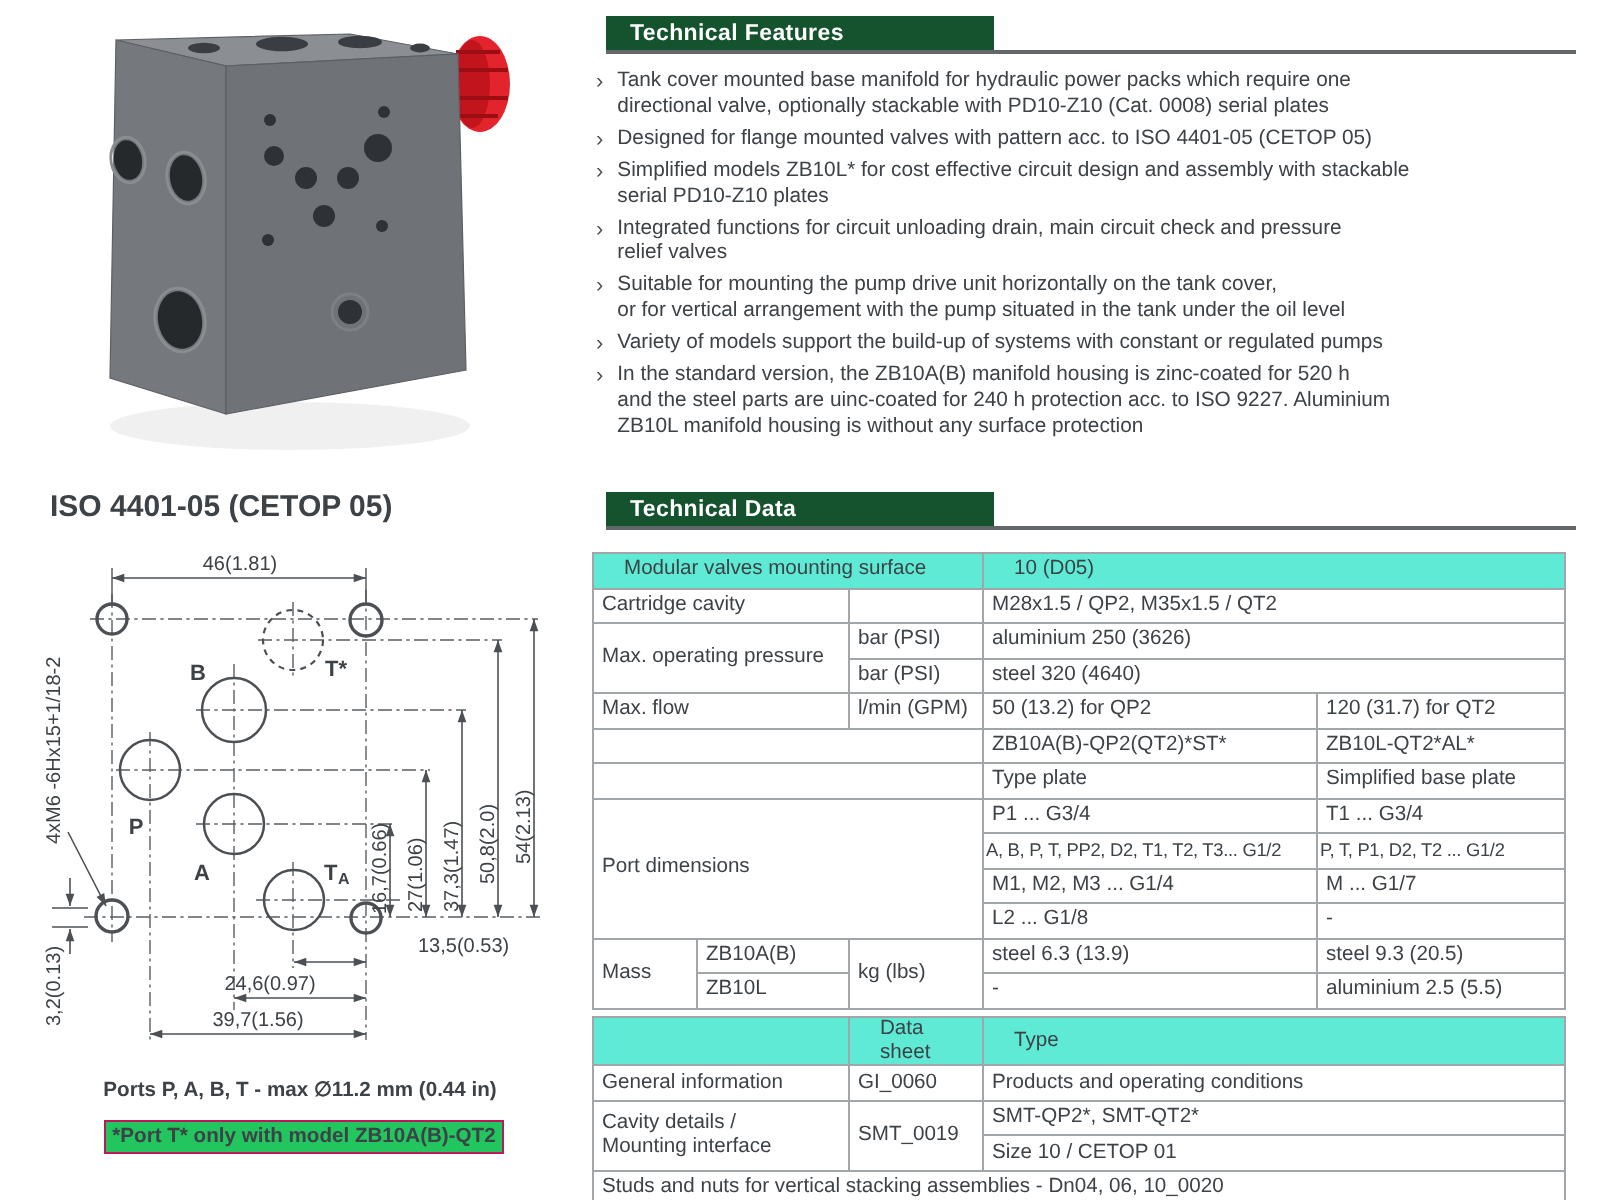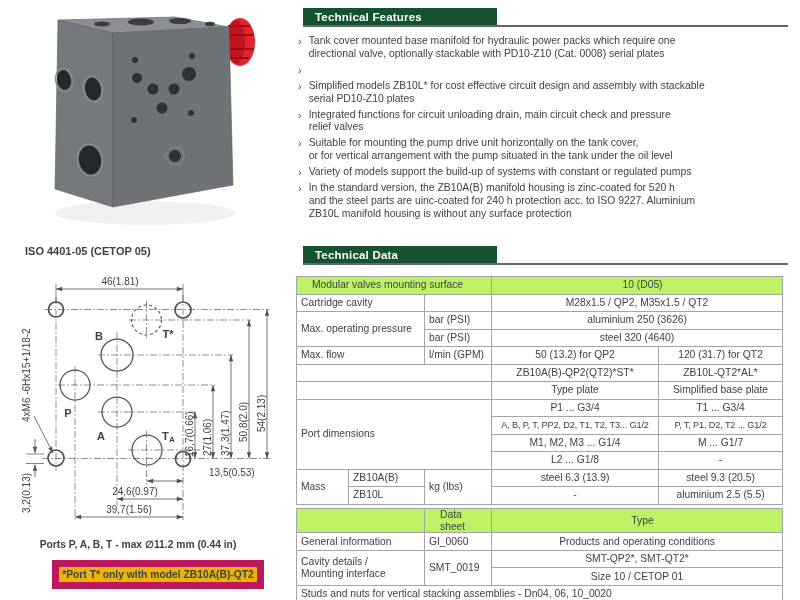--- a/index.html
+++ b/index.html
@@ -17,31 +17,31 @@
     padding:2.5px 0 2.5px 12px;letter-spacing:.2px;
   }
   
   .features{position:absolute;left:298px;top:35px;width:494px;list-style:none;margin:0;padding:0;}
   .features li{display:flex;gap:7px;margin-bottom:3px;font-size:10.4px;line-height:12.9px;}
   .features .glyph{color:#4a4f54;font-size:11px;line-height:12.9px;}
   .pre{white-space:pre-line;}
   
   table{border-collapse:collapse;table-layout:fixed;font-size:10.3px;color:#3d4247;}
   td{border:1px solid #a2a6a8;padding:0 4px;height:16.5px;line-height:1.12;overflow:hidden;}
-  td.c{text-align:center;}
-  td.hdr{background:#bef264;padding-left:15px;}
+  td.c{text-align:left;}
+  td.hdr{background:#5eead4;padding-left:15px;}
   td.small{font-size:9.2px;letter-spacing:-.15px;padding:0 1px;}
   #table1{position:absolute;left:296px;top:276px;width:486px;}
   #table2{position:absolute;left:296px;top:508px;width:486px;}
   
-  .iso-title{position:absolute;left:25px;top:245px;font-size:11px;font-weight:bold;}
-  .ports-note{position:absolute;left:8px;top:538px;width:260px;text-align:center;
+  .iso-title{position:absolute;left:25px;top:245px;font-size:15px;font-weight:bold;}
+  .ports-note{position:absolute;left:20px;top:538px;width:260px;text-align:center;
     font-size:10.3px;font-weight:600;}
   .box-note{position:absolute;left:52px;top:560px;width:198px;height:15px;
-    background:#eab308;border:7px solid #be185d;text-align:center;
+    background:#22c55e;border:1px solid #be185d;text-align:center;
     font-size:10.3px;font-weight:600;line-height:15px;}
   
   .pc{fill:none;stroke:#4c5054;stroke-width:1.25;}
   .bh{fill:none;stroke:#4c5054;stroke-width:1.7;}
   .cl{fill:none;stroke:#5a5e62;stroke-width:.7;stroke-dasharray:7 2.2 1.6 2.2;}
   .dash{fill:none;stroke:#4c5054;stroke-width:1.1;stroke-dasharray:3 2.6;}
   .dl{fill:none;stroke:#4c5054;stroke-width:.8;}
   .xl{fill:none;stroke:#4c5054;stroke-width:.7;}
   .dtx{font-size:10px;fill:#3d4247;}
   .ptx{font-size:11px;font-weight:600;fill:#3d4247;}
@@ -178,20 +178,21 @@
 </div>
 
 <ul class="features">
   <li>
       <span class="glyph">›</span>
       <span class="pre">Tank cover mounted base manifold for hydraulic power packs which require one
 directional valve, optionally stackable with PD10-Z10 (Cat. 0008) serial plates</span>
     </li>
   <li>
       <span class="glyph">›</span>
+      <span class="pre">Designed for flange mounted valves with pattern acc. to ISO 4401-05 (CETOP 05)</span>
     </li>
   <li>
       <span class="glyph">›</span>
       <span class="pre">Simplified models ZB10L* for cost effective circuit design and assembly with stackable
 serial PD10-Z10 plates</span>
     </li>
   <li>
       <span class="glyph">›</span>
       <span class="pre">Integrated functions for circuit unloading drain, main circuit check and pressure
 relief valves</span>

